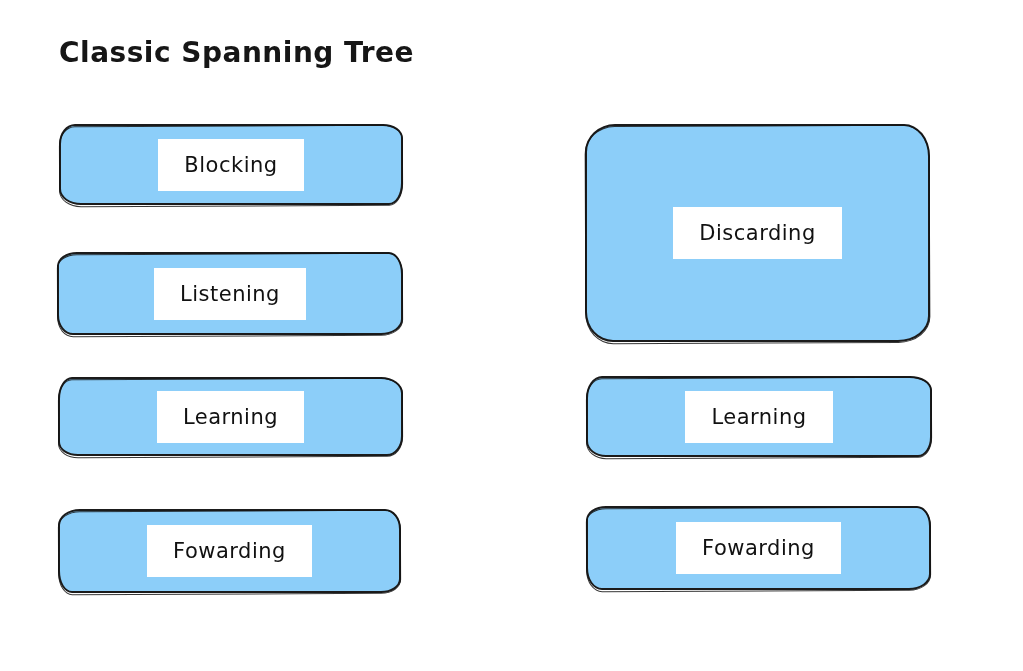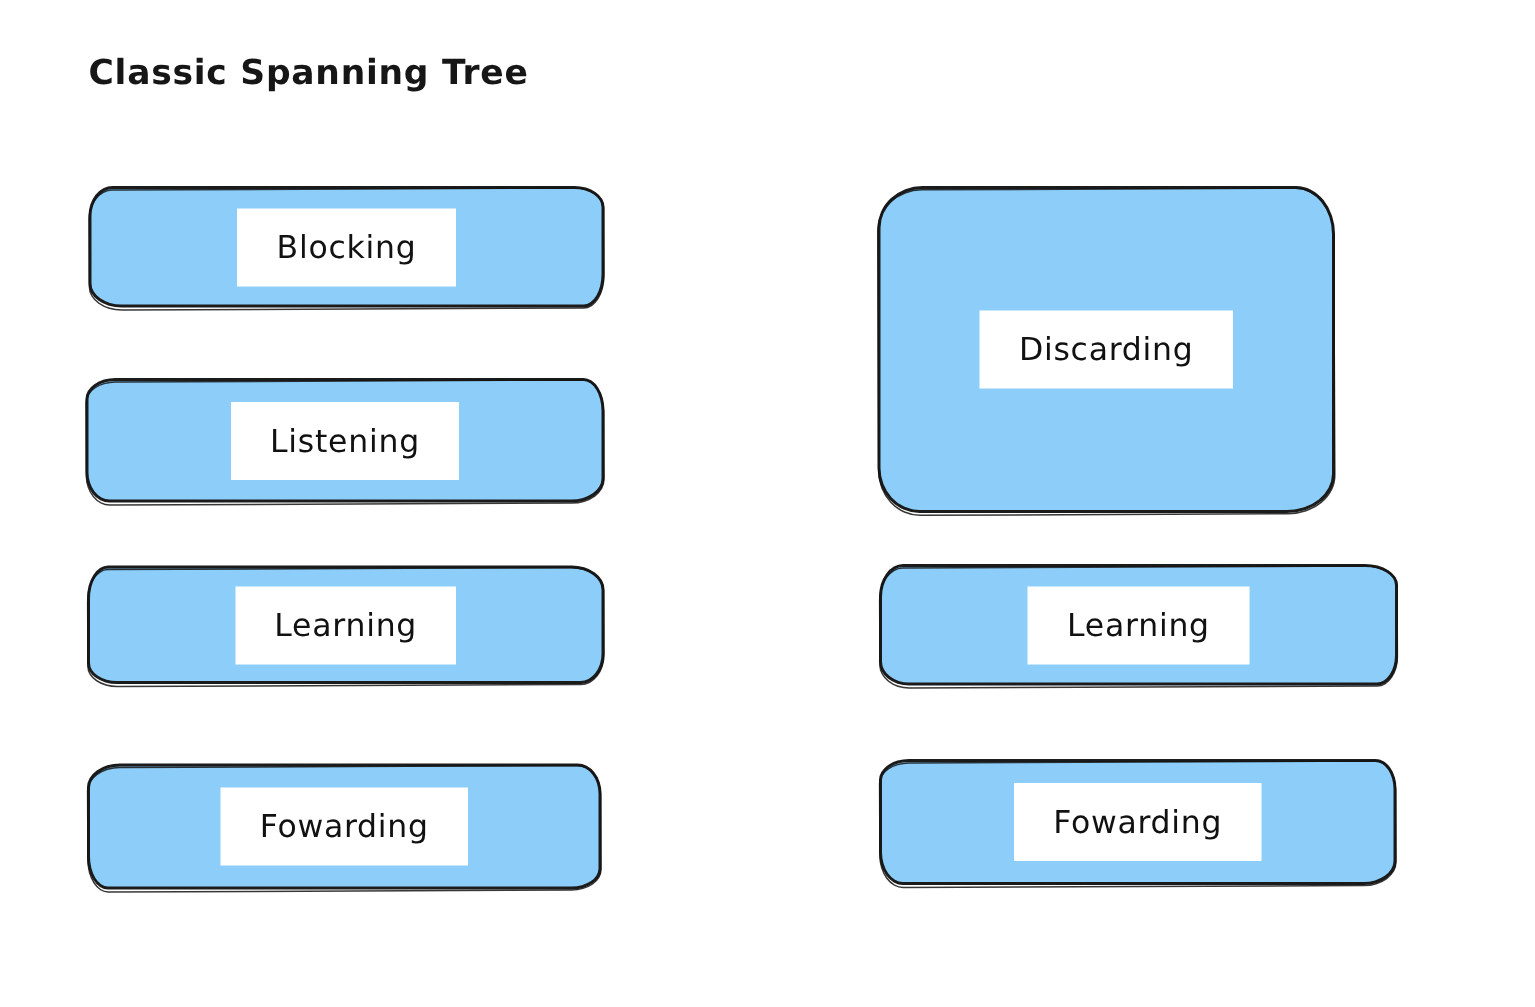--- a/index.html
+++ b/index.html
@@ -11,24 +11,24 @@
   .canvas {
     position: relative;
     width: 1023px;
     height: 671px;
     background: #ffffff;
     overflow: hidden;
   }
   .col-title {
     position: absolute;
     margin: 0;
-    font-size: 23px;
+    font-size: 28px;
     font-weight: 600;
     color: #161616;
-    text-align: left;
+    text-align: right;
     letter-spacing: 0.5px;
     white-space: nowrap;
   }
   .sketch-box {
     position: absolute;
     background: #8CCEF9;
     border: 2.6px solid #1b1b1b;
     box-sizing: border-box;
     display: flex;
     align-items: center;
@@ -73,21 +73,21 @@
 
   <div class="sketch-box" style="left: 58px; top: 377px; width: 345px; height: 79px; border-radius: 14px 22px 16px 20px / 22px 16px 20px 14px;">
     <span class="state-label">Learning</span>
   </div>
 
   <div class="sketch-box" style="left: 58px; top: 509px; width: 343px; height: 84px; border-radius: 22px 16px 20px 14px / 16px 20px 14px 22px;">
     <span class="state-label">Fowarding</span>
   </div>
 
 
-  <div class="sketch-box" style="left: 585px; top: 124px; width: 305px; height: 218px; border-radius: 30px 26px 32px 28px / 28px 32px 26px 30px;">
+  <div class="sketch-box" style="left: 585px; top: 124px; width: 345px; height: 218px; border-radius: 30px 26px 32px 28px / 28px 32px 26px 30px;">
     <span class="state-label">Discarding</span>
   </div>
 
   <div class="sketch-box" style="left: 586px; top: 376px; width: 346px; height: 81px; border-radius: 16px 22px 14px 20px / 22px 14px 20px 16px;">
     <span class="state-label">Learning</span>
   </div>
 
   <div class="sketch-box" style="left: 586px; top: 506px; width: 345px; height: 84px; border-radius: 20px 14px 22px 16px / 14px 20px 16px 22px;">
     <span class="state-label">Fowarding</span>
   </div>

